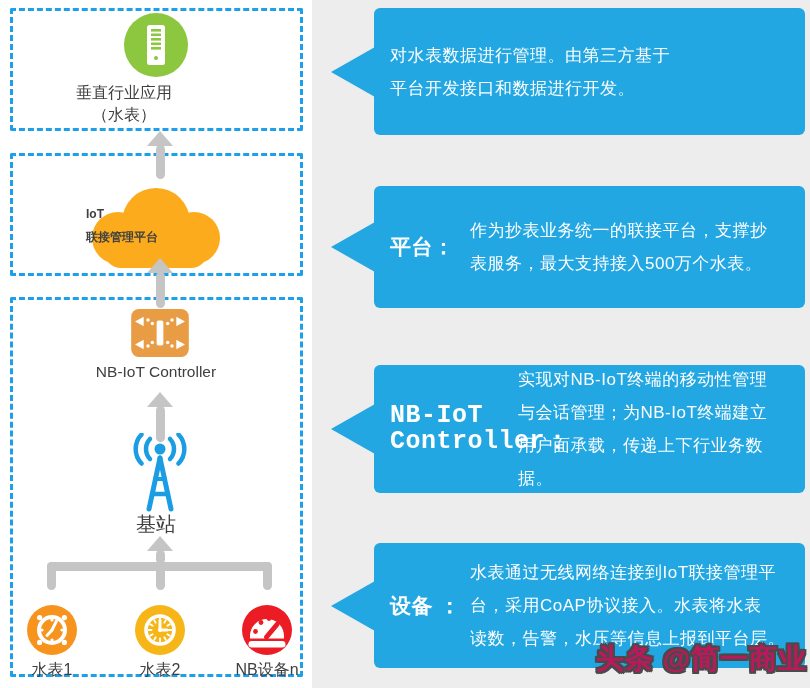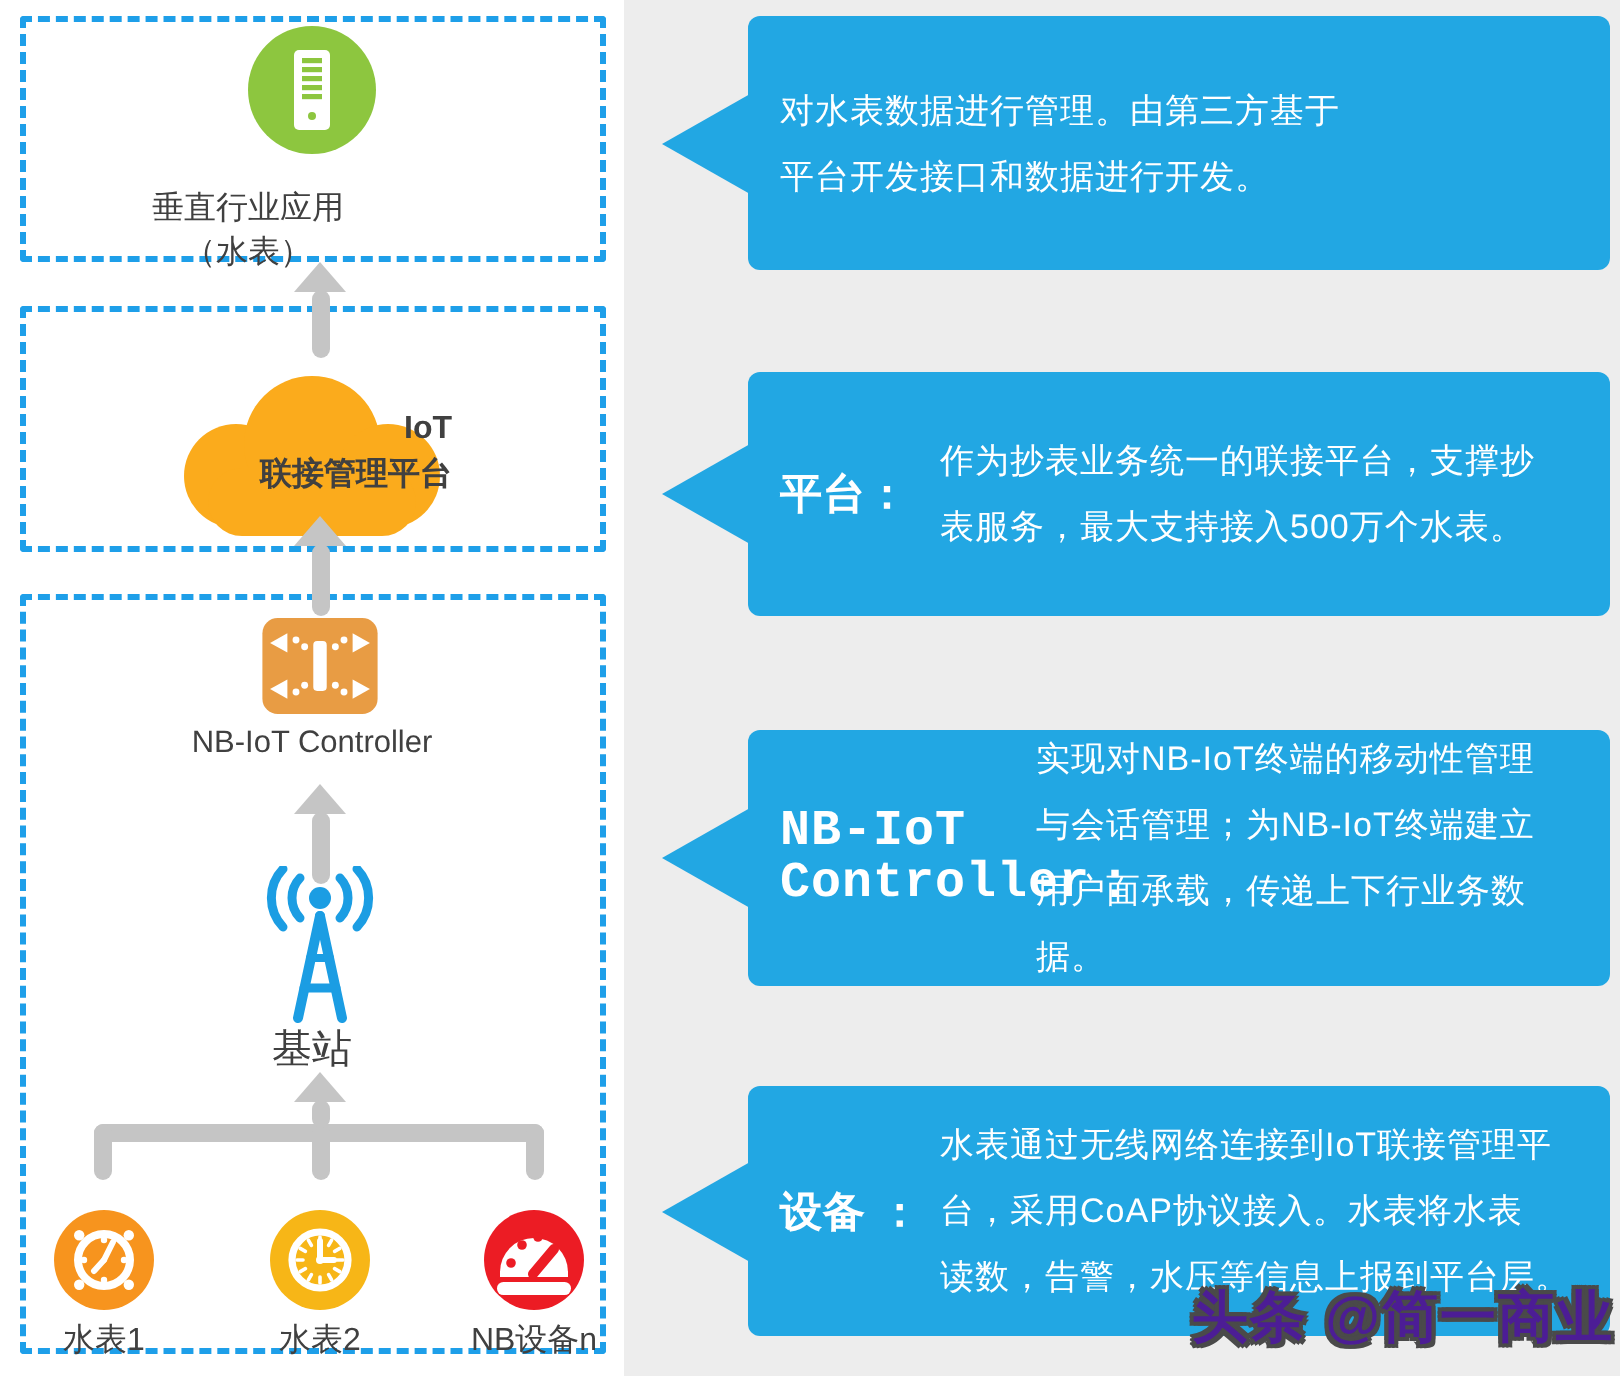--- a/index.html
+++ b/index.html
@@ -27,33 +27,33 @@
   .box-app{top:8px;height:123px;}
   .box-platform{top:153px;height:123px;}
   .box-network{top:297px;height:380px;}
 
   .diagram-label{
     position:absolute;
     color:var(--text-dark,#404040);
     text-align:center;
     white-space:pre-line;
   }
-  .app-label{left:0;top:82px;width:248px;font-size:16px;line-height:22px;margin-top:12px;}
+  .app-label{left:0;top:82px;width:248px;font-size:16px;line-height:22px;}
   .controller-label{left:0;top:363px;width:312px;font-size:15.5px;}
   .station-label{left:0;top:511px;width:312px;font-size:20px;}
 
   .icon-abs{position:absolute;}
 
   
   .cloud-wrap{position:absolute;left:86px;top:184px;width:140px;height:84px;}
   .cloud-wrap svg{position:absolute;left:0;top:0;}
   .cloud-text{
     position:absolute;left:0;top:19px;width:140px;
-    text-align:right;color:var(--text-dark,#404040);
-    font-size:16px;font-weight:600;line-height:23px;white-space:pre-line;
+    text-align:left;color:var(--text-dark,#404040);
+    font-size:12px;font-weight:600;line-height:23px;white-space:pre-line;
   }
 
   
   .arrow{position:absolute;width:26px;display:flex;flex-direction:column;align-items:center;}
   .arrow-head{
     width:0;height:0;
     border-left:13px solid transparent;
     border-right:13px solid transparent;
     border-bottom:15px solid var(--arrow-gray,#C5C5C5);
   }
@@ -99,21 +99,21 @@
   .callout-label.wide{min-width:128px;max-width:128px;font-size:25px;line-height:26px;font-family:Liberation Mono, monospace;}
   .callout-body{
     flex:1;
     font-size:17px;line-height:33px;letter-spacing:0.5px;
     white-space:pre-line;
   }
 
   
   .watermark{
     position:absolute;right:3px;top:640px;
-    font-size:28px;font-weight:bold;color:#4c1d95;
+    font-size:28px;font-weight:bold;color:#be185d;
     letter-spacing:1px;
     text-shadow:
       -2px -2px 0 #4a4a4a, 2px -2px 0 #4a4a4a,
       -2px 2px 0 #4a4a4a, 2px 2px 0 #4a4a4a,
       0 -2px 0 #4a4a4a, 0 2px 0 #4a4a4a,
       -2px 0 0 #4a4a4a, 2px 0 0 #4a4a4a;
   }
 </style>
 </head>
 <body>

